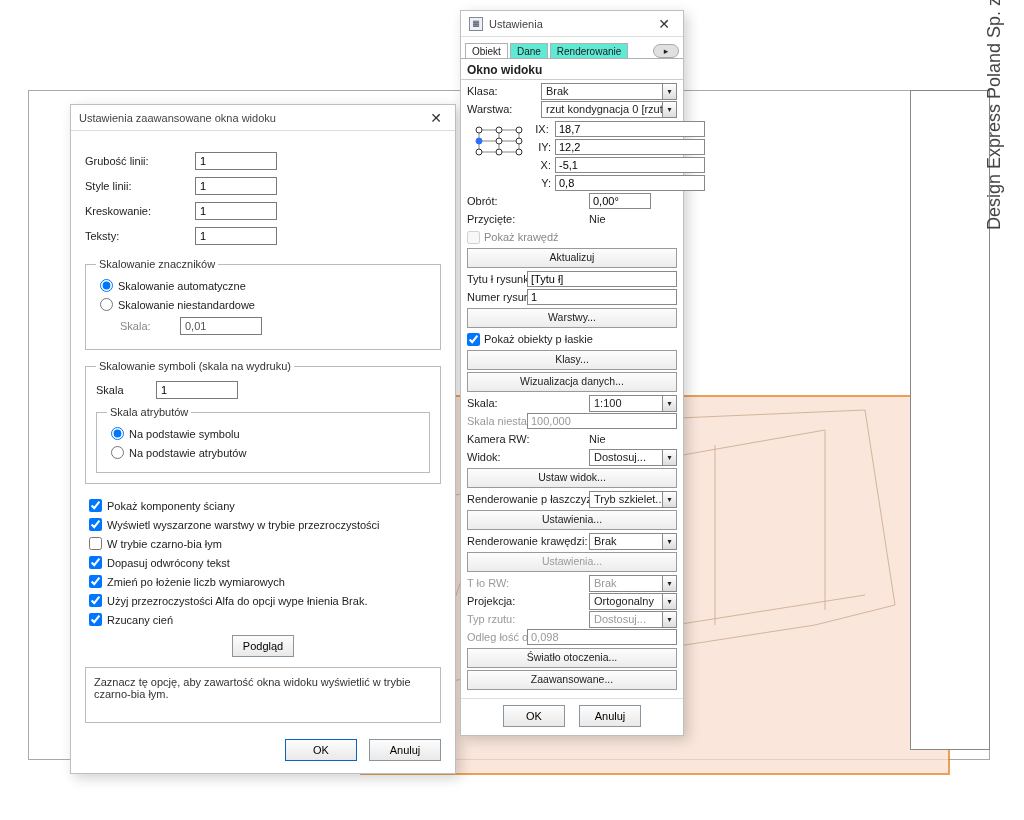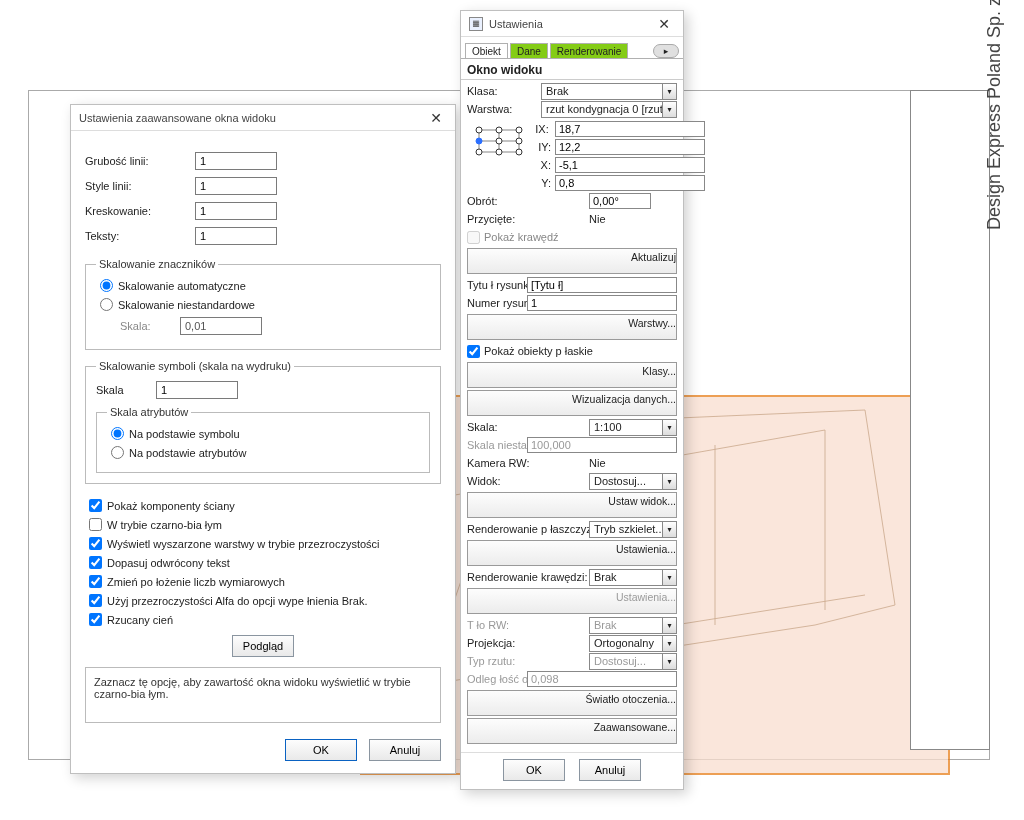--- a/index.html
+++ b/index.html
@@ -140,21 +140,21 @@
   #dlg-set .tabs {
     display: flex; height: 22px;
     padding: 0 4px; gap: 2px;
     align-items: flex-end;
     border-bottom: 1px solid #b0b0b0;
   }
   .tab {
     padding: 2px 6px 1px;
     border: 1px solid #b0b0b0;
     border-bottom: none;
-    background: #84cc16;
+    background: #5eead4;
     font-size: 10px;
     cursor: pointer;
   }
   .tab.active { background: #fff; font-weight: 400; }
   .tab-arrow {
     margin-left: auto;
     width: 26px; height: 14px;
     background: #e0e0e0; border: 1px solid #aaa;
     border-radius: 7px;
     font-size: 9px; text-align: center; line-height: 12px;
@@ -201,24 +201,24 @@
   .pos-diagram {
     width: 56px; height: 38px;
     margin: 2px 6px 2px 4px;
   }
   .pos-diagram svg circle { fill: #fff; stroke: #333; stroke-width: 1; }
   .pos-diagram svg circle.sel { fill: #2b6fff; stroke: #2b6fff; }
   .pos-diagram svg line { stroke: #333; stroke-width: 0.6; }
   .wide-btn {
     display: block;
     width: 100%;
-    text-align: right;
+    text-align: center;
     border: 1px solid #9a9a9a;
     background: linear-gradient(#fdfdfd,#ececec);
-    height: 26px;
+    height: 20px;
     line-height: 16px;
     margin: 2px 0;
     cursor: pointer;
     font-size: 10.5px;
   }
   .wide-btn.dim { color: #9a9a9a; }
   #dlg-set .footer {
     display: flex; justify-content: center; gap: 14px;
     padding: 6px 0 8px 0;
     border-top: 1px solid #ddd;
@@ -303,26 +303,26 @@
           </div>
       </fieldset>
     </fieldset>
 
     <div style="height:6px"></div>
     <div class="check-line">
         <input type="checkbox" checked="" style="">
       <span>Pokaż komponenty ściany</span>
       </div>
     <div class="check-line">
+        <input type="checkbox" checked="" style="">
+      <span>Wyświetl wyszarzone warstwy w trybie przezroczystości</span>
+      </div>
+    <div class="check-line">
         <input type="checkbox" style="">
       <span>W trybie czarno-bia łym</span>
-      </div>
-    <div class="check-line">
-        <input type="checkbox" checked="" style="">
-      <span>Wyświetl wyszarzone warstwy w trybie przezroczystości</span>
       </div>
     <div class="check-line">
         <input type="checkbox" checked="" style="">
       <span>Dopasuj odwrócony tekst</span>
       </div>
     <div class="check-line">
         <input type="checkbox" checked="" style="">
       <span>Zmień po łożenie liczb wymiarowych</span>
       </div>
     <div class="check-line">

